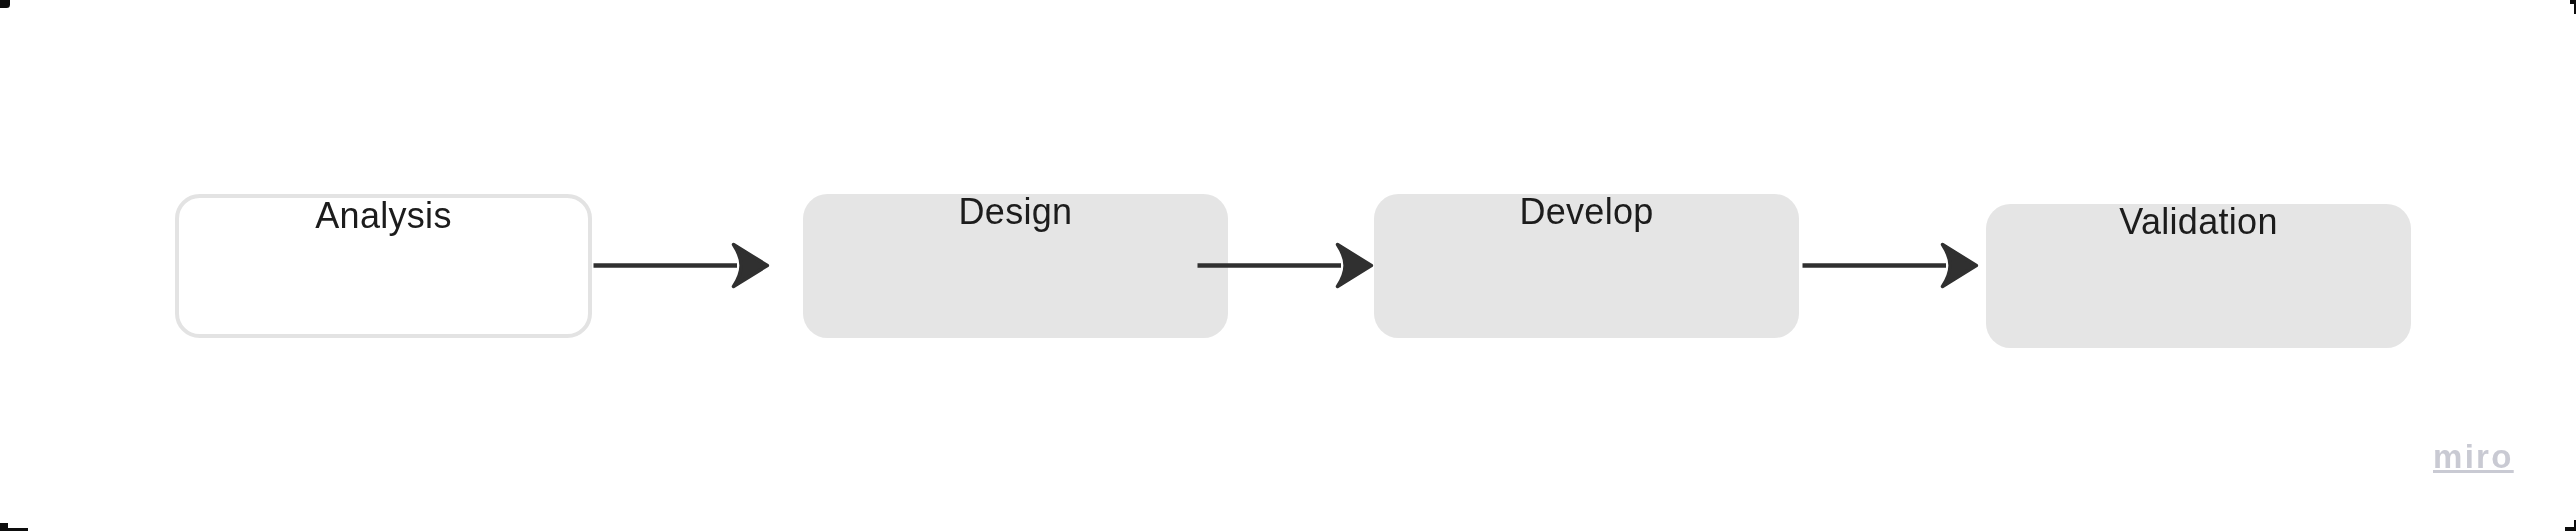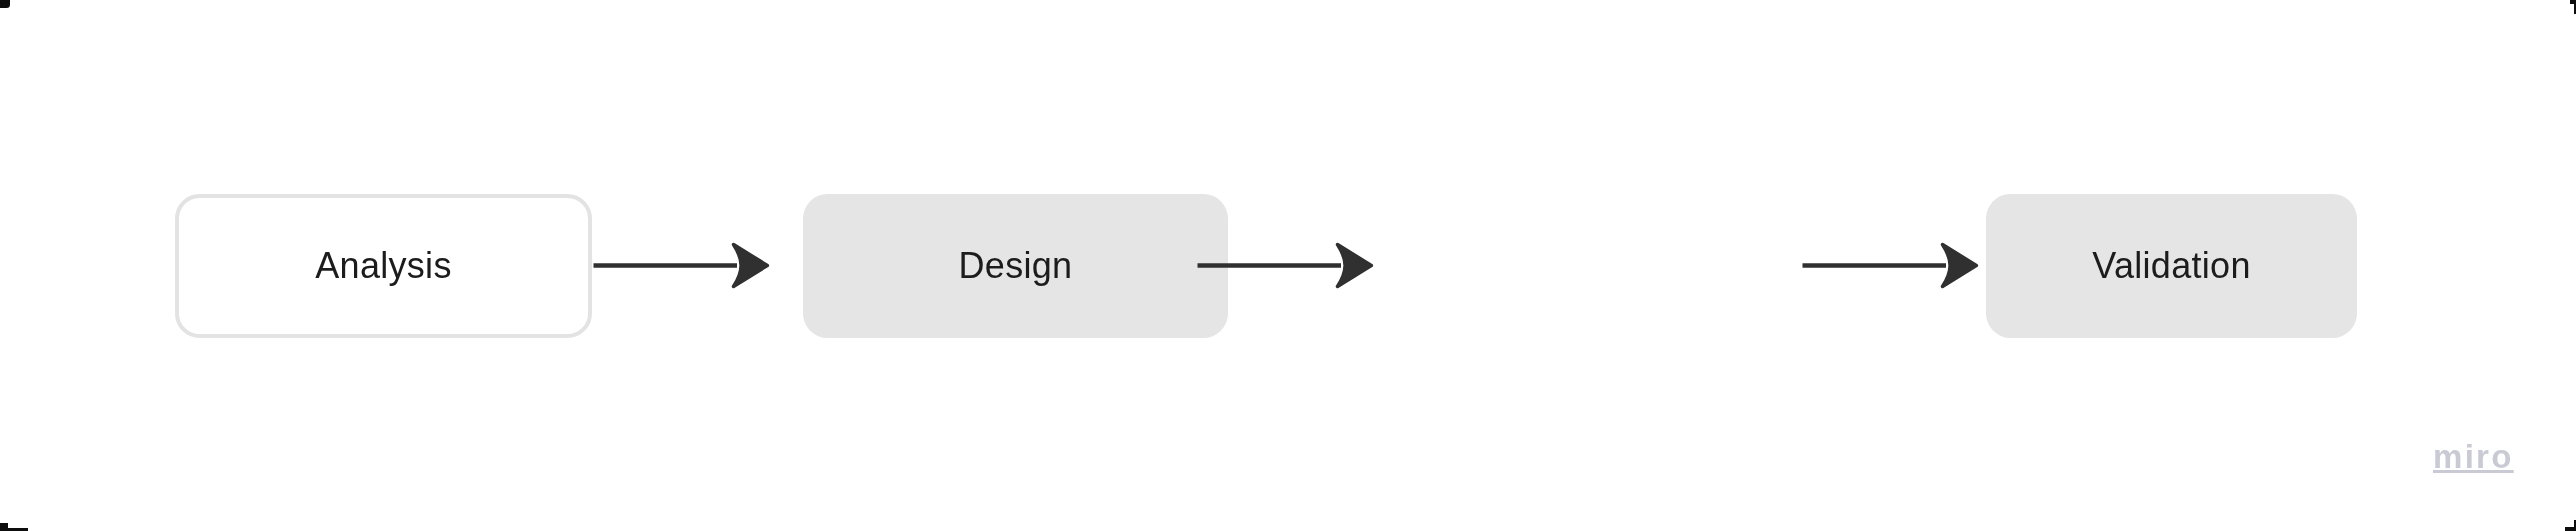--- a/index.html
+++ b/index.html
@@ -17,39 +17,39 @@
   }
 
   
   .node {
     position: absolute;
     top: 194px;
     height: 144px;
     border-radius: 24.6px;
     box-sizing: border-box;
     display: flex;
-    align-items: center;
+    align-items: flex-start;
     justify-content: center;
     font-size: 36px;
     line-height: 1;
     color: #1c1c1c;
     letter-spacing: 0.3px;
   }
   .node-outlined {
     background: #ffffff;
     border: 4.7px solid #e3e3e3;
   }
   .node-filled {
     background: #e5e5e5;
     border: none;
   }
   .node-analysis   { left: 175px;  width: 417px; }
   .node-design     { left: 803px; width: 425px; }
   .node-develop    { left: 1374px; width: 425px; }
-  .node-validation { left: 1986px; width: 371px; }
+  .node-validation { left: 1986px; width: 425px; margin-top: 10px; }
 
   
   .arrow {
     position: absolute;
     top: 241px;
     width: 180px;
     height: 49px;
   }
   .arrow-1 { left: 591px; }
   .arrow-2 { left: 1195px; }
@@ -84,20 +84,23 @@
 <div class="board">
 
   <div class="node node-outlined node-analysis">
     <span>Analysis</span>
   </div>
 
   <div class="node node-filled node-design">
     <span>Design</span>
   </div>
 
+  <div class="node node-filled node-develop">
+    <span>Develop</span>
+  </div>
 
   <div class="node node-filled node-validation">
     <span>Validation</span>
   </div>
 
   <svg class="arrow arrow-1" viewBox="0 0 308 84" xmlns="http://www.w3.org/2000/svg">
     <line x1="4" y1="42" x2="250" y2="42" stroke="#303030" stroke-width="8"></line>
     <path d="M302 42 L244 6 Q257 26 257 42 Q257 58 244 78 Z" fill="#303030" stroke="#303030" stroke-width="6" stroke-linejoin="round"></path>
   </svg>
 

